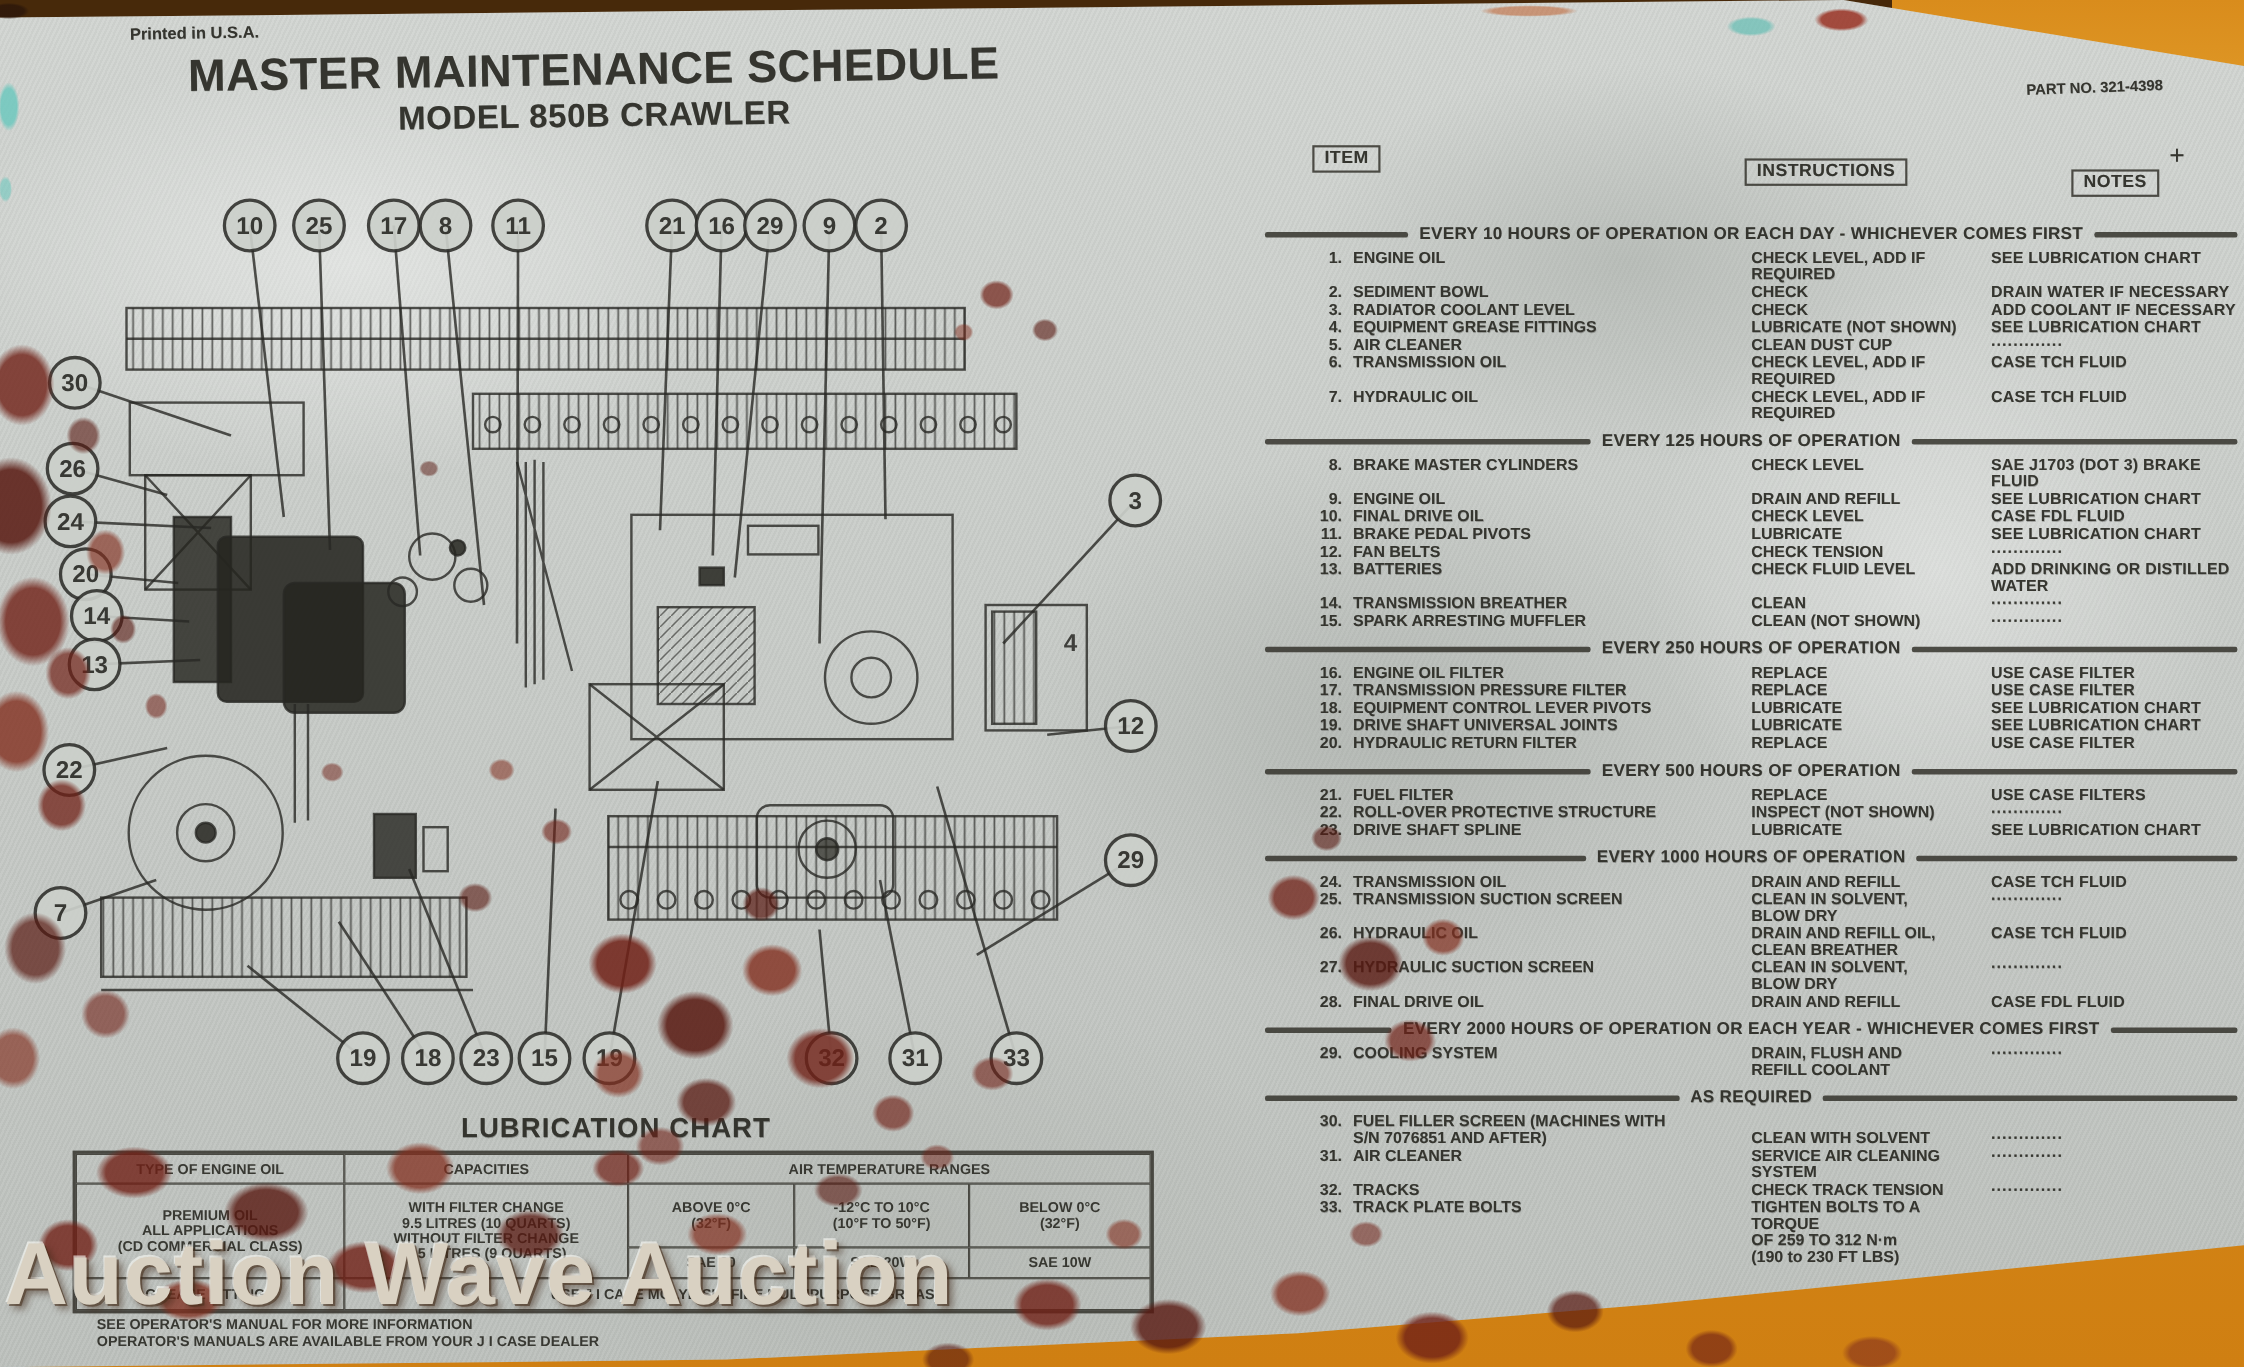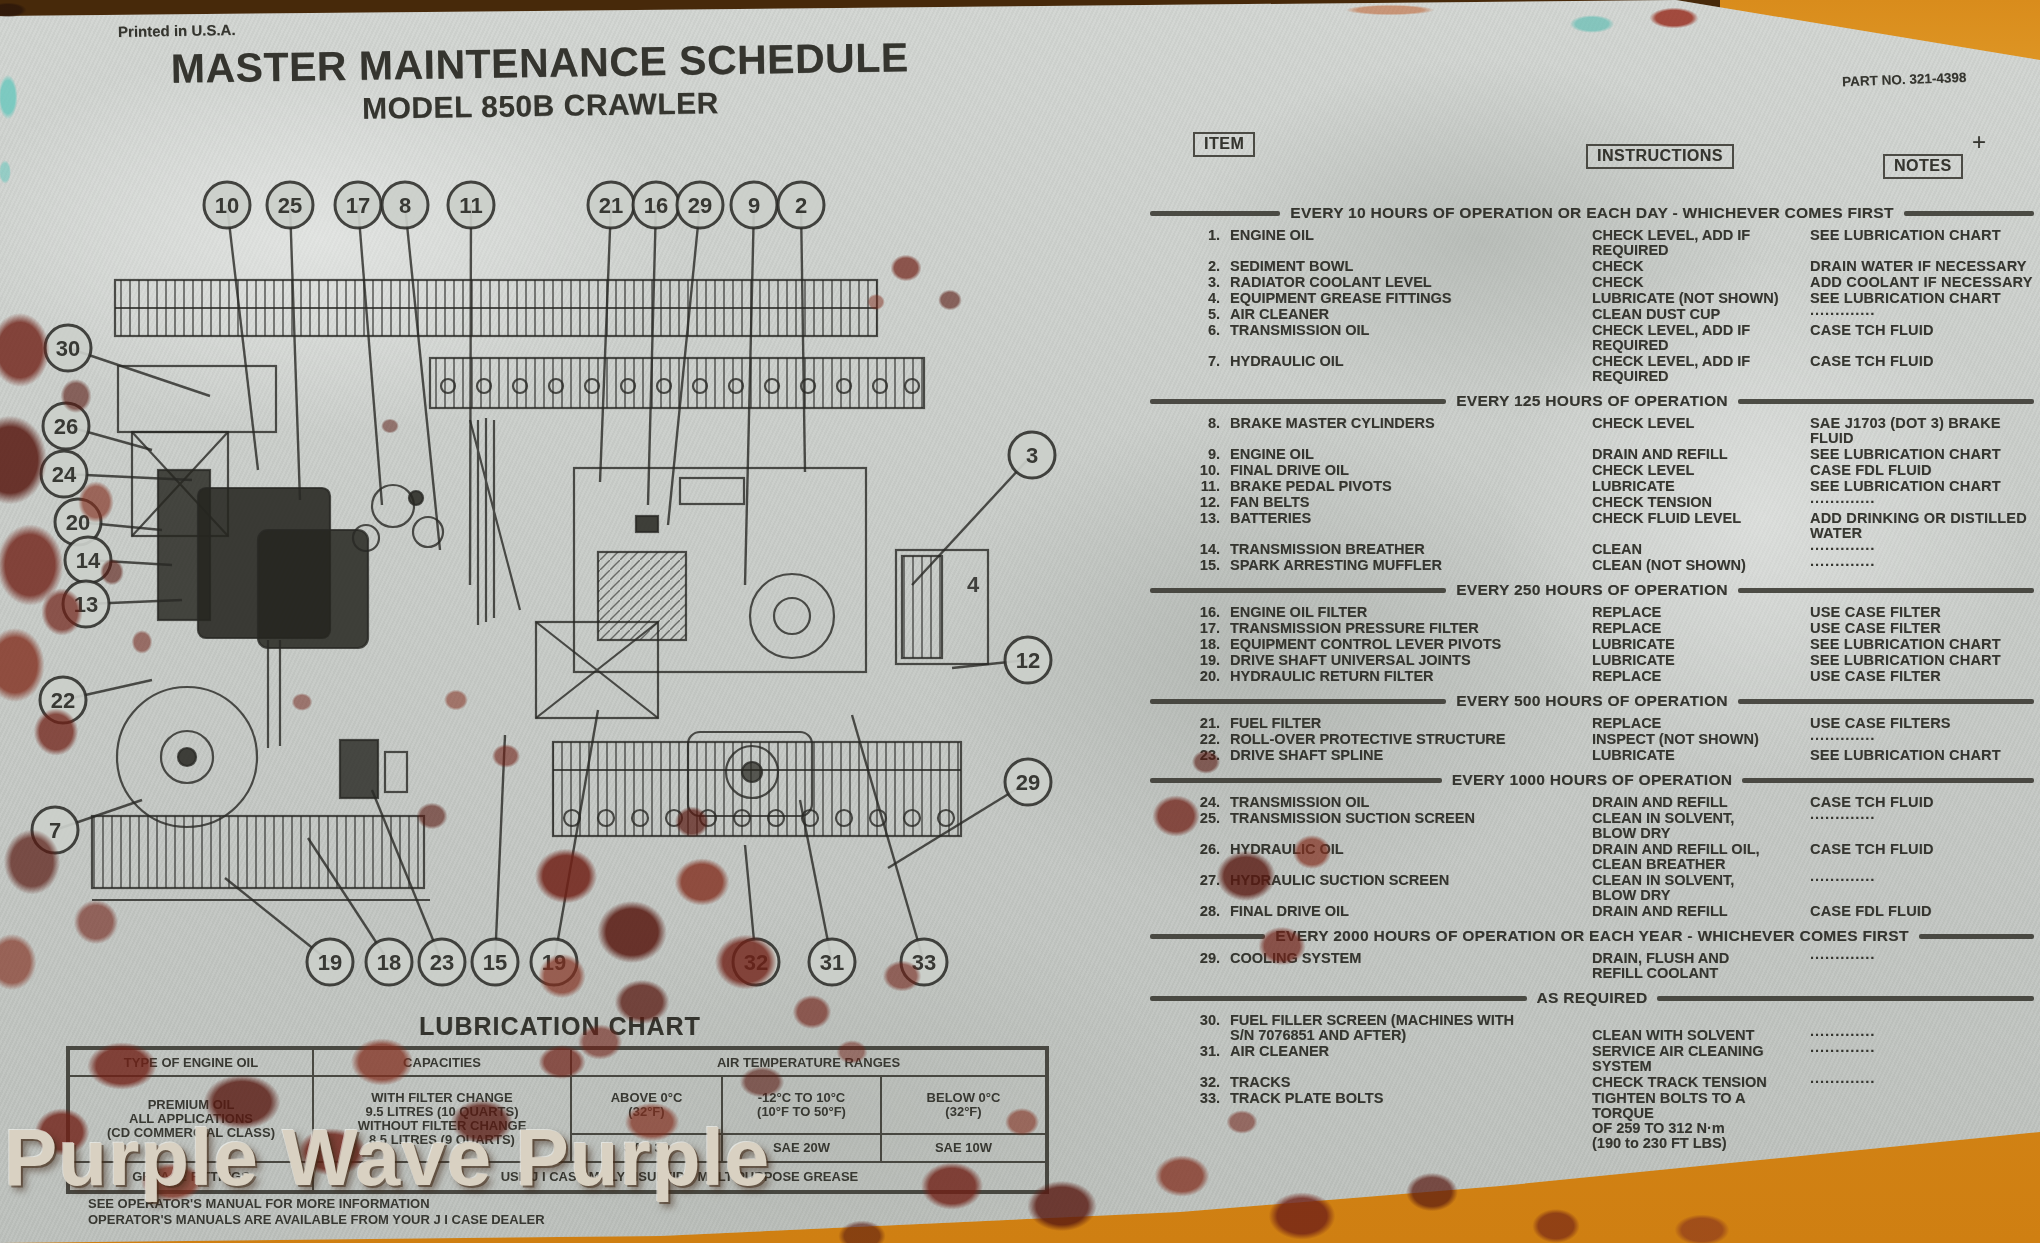--- a/index.html
+++ b/index.html
@@ -623,14 +623,14 @@
 
     <div class="lub-notes">
       <div>SEE OPERATOR'S MANUAL FOR MORE INFORMATION</div>
       <div>OPERATOR'S MANUALS ARE AVAILABLE FROM YOUR J I CASE DEALER</div>
     </div>
 
     <div class="code ink">770739C</div>
   </div>
 
   <div class="splatter"></div>
-  <div class="watermark">Purple Wave Purple</div>
+  <div class="watermark">Auction Wave Auction</div>
 </div>
 
 </body></html>

